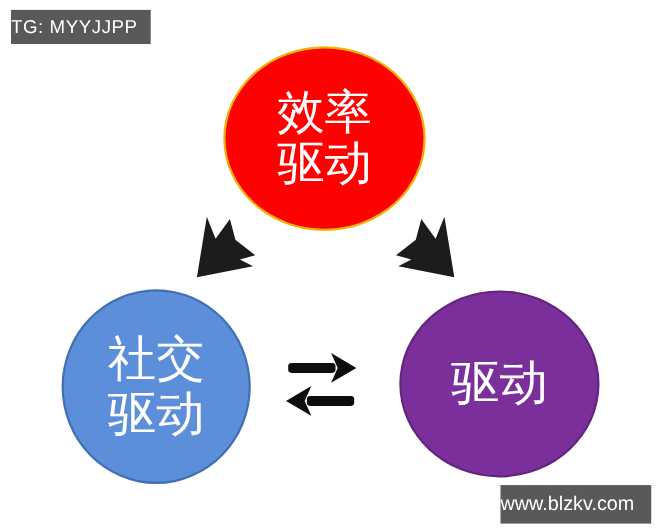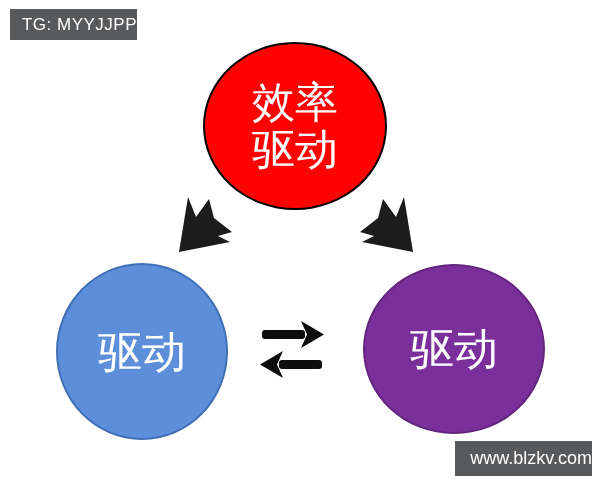--- a/index.html
+++ b/index.html
@@ -10,21 +10,21 @@
   .stage{
     position:relative;
     width:600px;height:480px;
     background:#ffffff;
     overflow:hidden;
   }
   .watermark{
     position:absolute;
     background:#58595b;
     color:#ffffff;
-    display:flex;align-items:center;justify-content:flex-end;
+    display:flex;align-items:center;justify-content:flex-start;
     box-sizing:border-box;
   }
   .watermark.top-left{
     left:10px;top:9px;
     width:127px;height:31px;
     font-size:17px;
     letter-spacing:0.5px;
   }
   .watermark.bottom-right{
     left:455px;top:441px;
@@ -38,21 +38,21 @@
     align-items:center;justify-content:center;
     color:#ffffff;
     font-size:44px;
     line-height:50px;
     box-sizing:border-box;
     text-align:center;
   }
   .node-efficiency{
     left:203px;top:42px;width:184px;height:168px;
     background:#fe0101;
-    border:2px solid #000000;
+    border:2px solid #eab308;
     font-size:43px;line-height:47px;
   }
   .node-social{
     left:56px;top:263px;width:172px;height:177px;
     background:#5c8ed9;
     border:2px solid #3f6fb5;
   }
   .node-trust{
     left:363px;top:264px;width:182px;height:170px;
     background:#7a2f9b;
@@ -71,20 +71,21 @@
   <div class="watermark top-left">
     <span>TG: MYYJJPP</span>
   </div>
 
   <div class="node node-efficiency">
     <span>效率</span>
     <span>驱动</span>
   </div>
 
   <div class="node node-social">
+    <span>社交</span>
     <span>驱动</span>
   </div>
 
   <div class="node node-trust">
     <span>驱动</span>
   </div>
 
   <svg class="arrow-svg arrow-left" width="62" height="64" viewBox="0 0 62 64">
     <polygon points="13,4 21,24 34,6 39,25 57,39 43,43 55,49 4,59" fill="#1c1c1c"></polygon>
   </svg>

